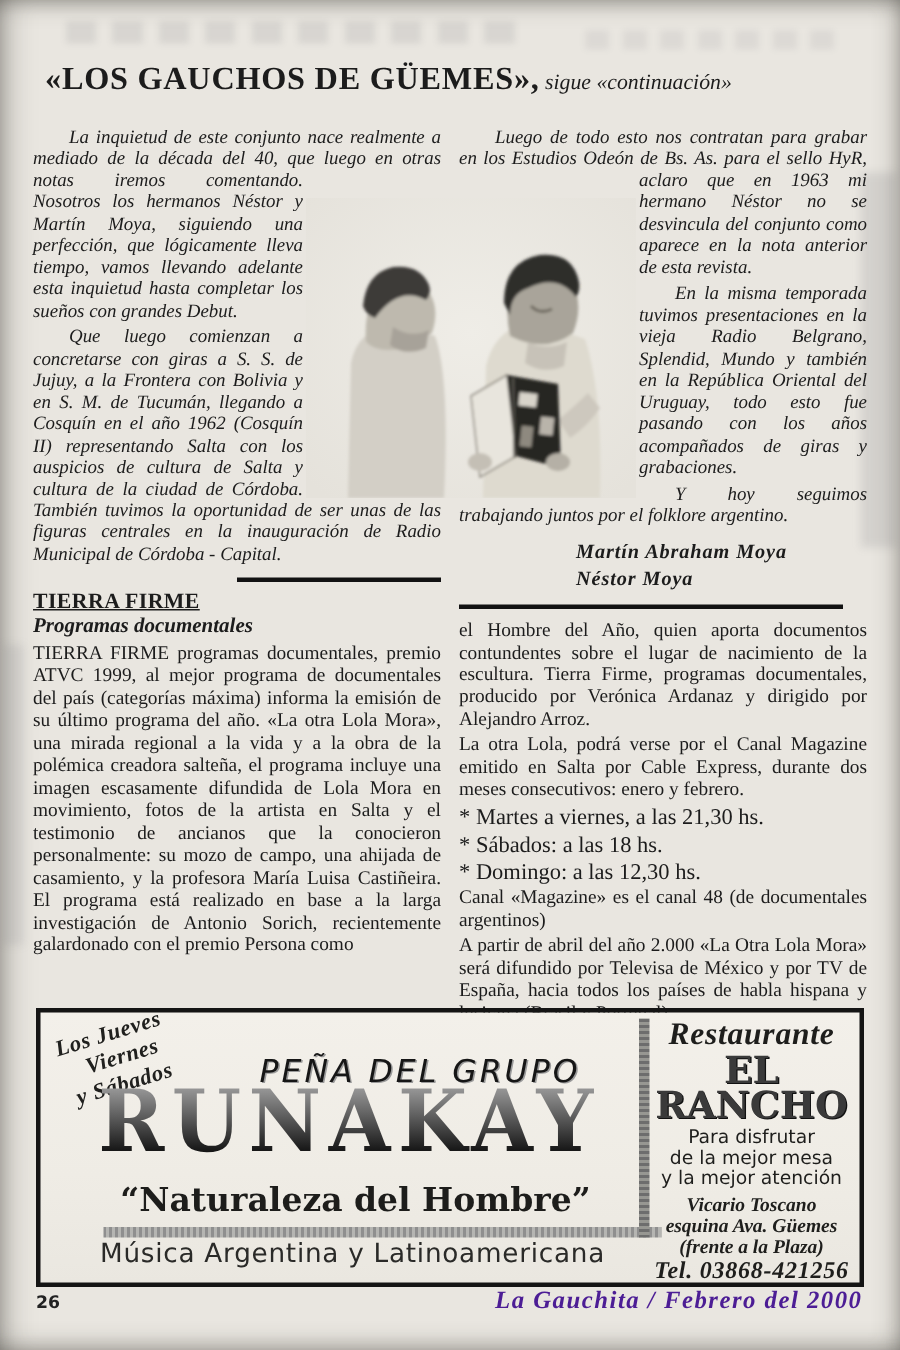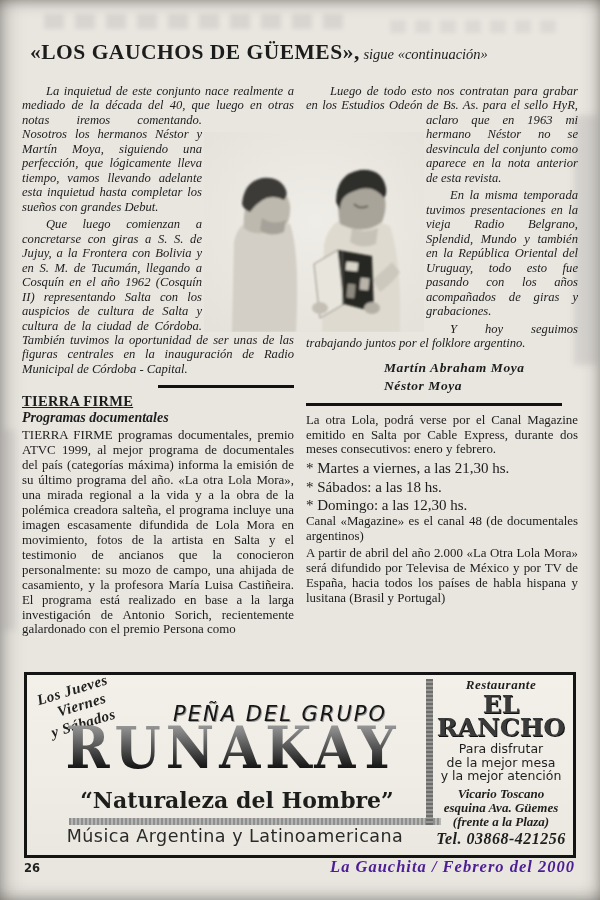--- a/index.html
+++ b/index.html
@@ -63,21 +63,21 @@
            -webkit-background-clip:text;background-clip:text;color:transparent;transform:scaleY(1.08);}
   .ad-tagline{position:absolute;top:112px;left:16px;width:388px;text-align:center;
            font-weight:bold;font-size:22px;color:#1d1d1b;font-family:"DejaVu Serif",serif;}
   .ad-bar{position:absolute;top:143px;left:42px;width:372px;height:7px;
            background:repeating-linear-gradient(90deg,#8f8f8f 0 2px,#b5b5b2 2px 4px);}
   .ad-musica{position:absolute;top:151px;left:6px;width:404px;text-align:center;
            font-family:"DejaVu Sans",sans-serif;font-size:17.5px;letter-spacing:.5px;color:#2a2a28;}
   .ad-vline{position:absolute;top:4px;left:399px;width:7px;height:146px;
            background:repeating-linear-gradient(0deg,#6d6d6d 0 2px,#979792 2px 4px);}
   .ad-right{position:absolute;top:0;left:406px;width:136px;height:100%;text-align:center;color:#1e1e1c;}
-  .ad-rest{font-style:italic;font-weight:bold;font-size:13px;margin-top:2px;letter-spacing:.5px;}
+  .ad-rest{font-style:italic;font-weight:bold;font-size:21px;margin-top:2px;letter-spacing:.5px;}
   .ad-rancho{font-family:"DejaVu Serif",serif;font-weight:bold;font-size:25px;line-height:.92;color:#3a3a3a;
            text-shadow:.8px .8px 0 #111;}
   .ad-pitch{font-family:"DejaVu Sans",sans-serif;font-size:12.5px;line-height:1.08;margin-top:3px;}
   .ad-addr{font-style:italic;font-weight:bold;font-size:13px;line-height:1.1;margin-top:4px;}
   .ad-phone{font-style:italic;font-weight:bold;font-size:16px;margin-top:1px;letter-spacing:.5px;}
 
   .footer{position:absolute;top:857px;left:24px;right:25px;display:flex;justify-content:space-between;align-items:baseline;}
   .pageno{font-family:"DejaVu Sans",sans-serif;font-weight:bold;font-size:11.5px;color:#222;}
   .footline{font-style:italic;font-weight:bold;font-size:16.5px;letter-spacing:1px;color:#4c1d95;}
 </style>
@@ -150,20 +150,21 @@
     <div class="col">
       <div class="wrap-spacer spacer-left"></div>
       <p class="art indent">Luego de todo esto nos contratan para grabar en los Estudios Odeón de Bs. As. para el sello HyR, aclaro que en 1963 mi hermano Néstor no se desvincula del conjunto como aparece en la nota anterior de esta revista.</p>
       <p class="art indent">En la misma temporada tuvimos presentaciones en la vieja Radio Belgrano, Splendid, Mundo y también en la República Oriental del Uruguay, todo esto fue pasando con los años acompañados de giras y grabaciones.</p>
       <p class="art indent">Y hoy seguimos trabajando juntos por el folklore argentino.</p>
       <div class="signatures">
         <div>Martín Abraham Moya</div>
         <div>Néstor Moya</div>
       </div>
       <div class="rule rule-right"></div>
+      <p class="tf">el Hombre del Año, quien aporta documentos contundentes sobre el lugar de nacimiento de la escultura. Tierra Firme, programas documentales, producido por Verónica Ardanaz y dirigido por Alejandro Arroz.</p>
       <p class="tf">La otra Lola, podrá verse por el Canal Magazine emitido en Salta por Cable Express, durante dos meses consecutivos: enero y febrero.</p>
       <div class="schedule">
         <div>* Martes a viernes, a las 21,30 hs.</div>
         <div>* Sábados: a las 18 hs.</div>
         <div>* Domingo: a las 12,30 hs.</div>
       </div>
       <p class="tf">Canal «Magazine» es el canal 48 (de documentales argentinos)</p>
       <p class="tf">A partir de abril del año 2.000 «La Otra Lola Mora» será difundido por Televisa de México y por TV de España, hacia todos los países de habla hispana y lusitana (Brasil y Portugal)</p>
     </div>
 

